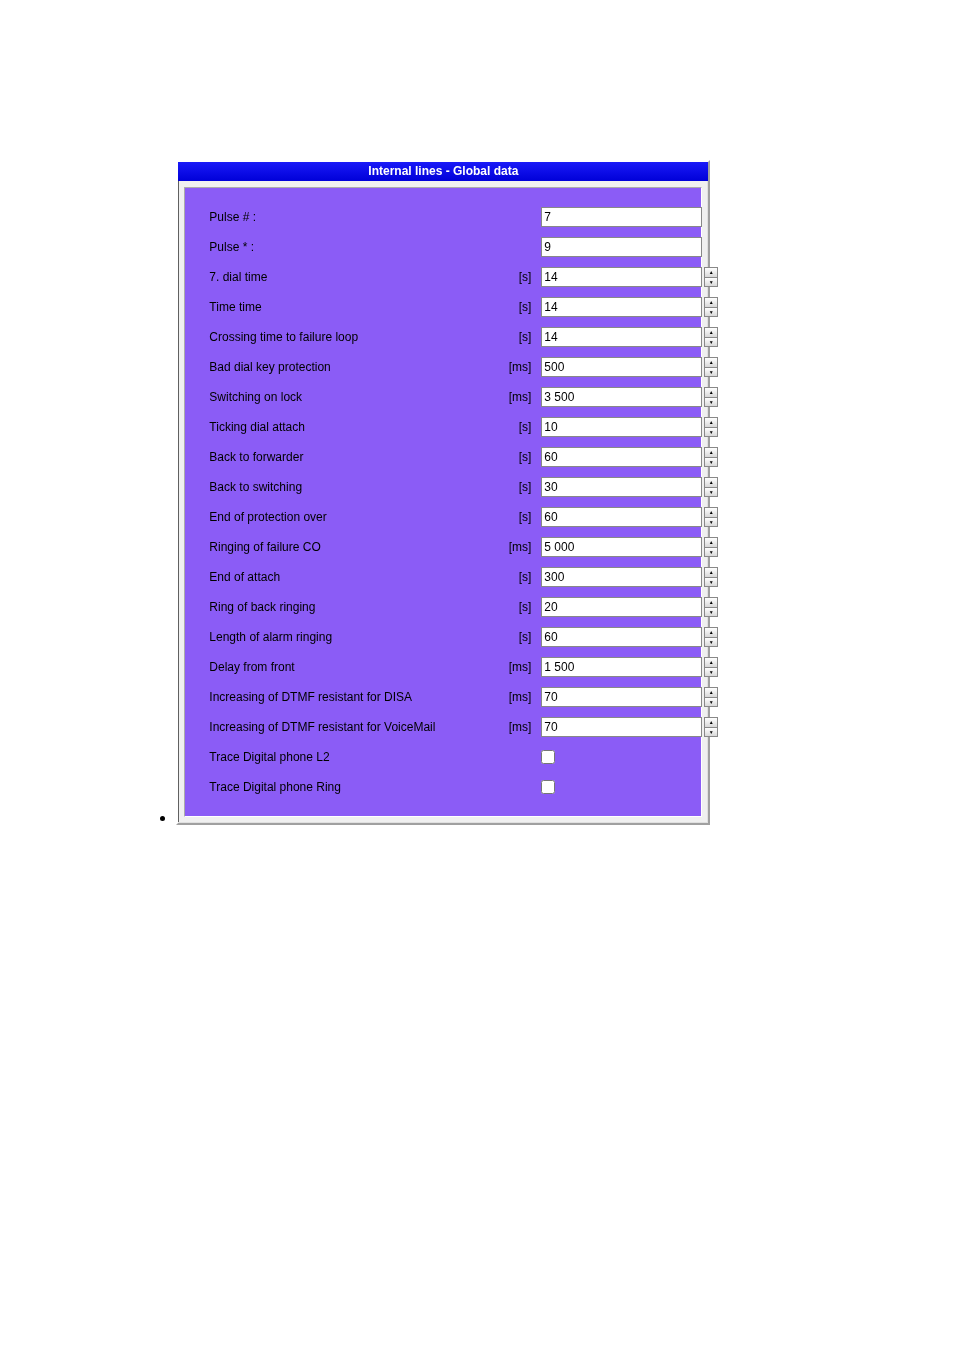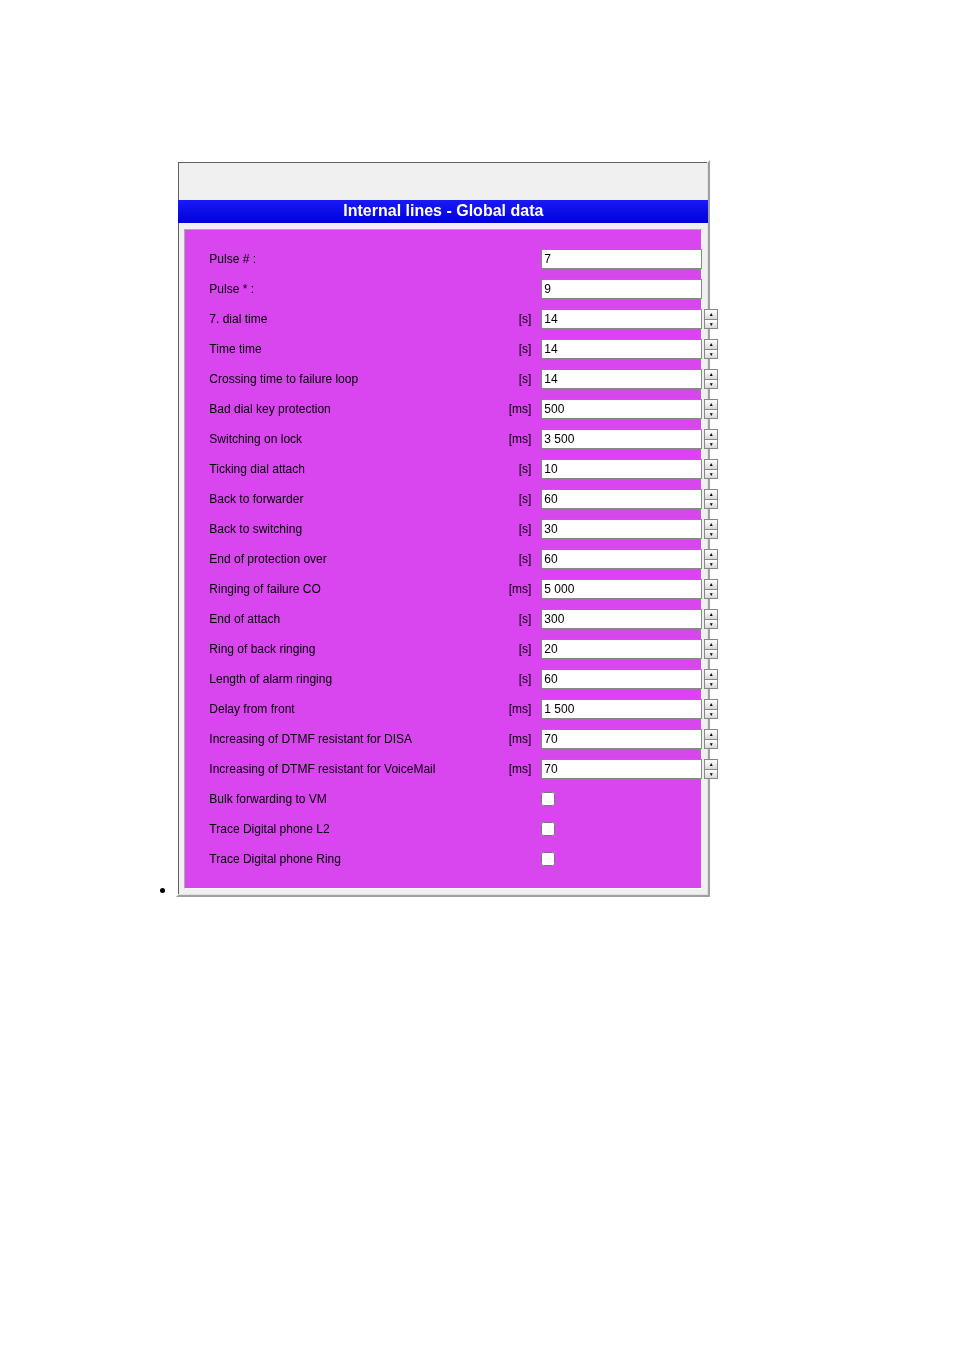--- a/index.html
+++ b/index.html
@@ -29,27 +29,26 @@
     border-left-color: #fff;
     box-shadow: inset -1px -1px 0 #e0e0e0, inset 1px 1px 0 #606060;
     background: #f0f0f0; 
     vertical-align: bottom;
   }
   .panel .titlebar {
     background: #0a0ae0;
     background: linear-gradient(#1a1af8, #0000d8);
     color: #fff;
     font-weight: bold;
-    font-size: 16px;
+    font-size: 12px;
     text-align: center;
     padding: 2px 0 3px 0;
-    margin-top: 38px;
   }
   .panel .client {
-    background: #d946ef;
+    background: #8b5cf6;
     margin: 6px;
     border: 1px inset #fff;
     padding: 14px 16px 14px 24px;
   }
   .row {
     display: flex;
     align-items: center;
     height: 30px;   
   }
   .row .lbl  { flex: 0 0 270px; }
@@ -241,25 +240,20 @@
         <div class="row">
           <span class="lbl">Increasing of DTMF resistant for VoiceMail</span>
           <span class="unit">[ms]</span>
           <input class="fld" value="70" style="">
           <span class="spinbtns">
             <button>▲</button>
             <button>▼</button>
           </span>
         </div>
         <div class="row">
-          <span class="lbl">Bulk forwarding to VM</span>
-          <span class="unit"></span>
-          <input type="checkbox" class="cb" style="">
-        </div>
-        <div class="row">
           <span class="lbl">Trace Digital phone L2</span>
           <span class="unit"></span>
           <input type="checkbox" class="cb" style="">
         </div>
         <div class="row">
           <span class="lbl">Trace Digital phone Ring</span>
           <span class="unit"></span>
           <input type="checkbox" class="cb" style="">
         </div>
       </div>

